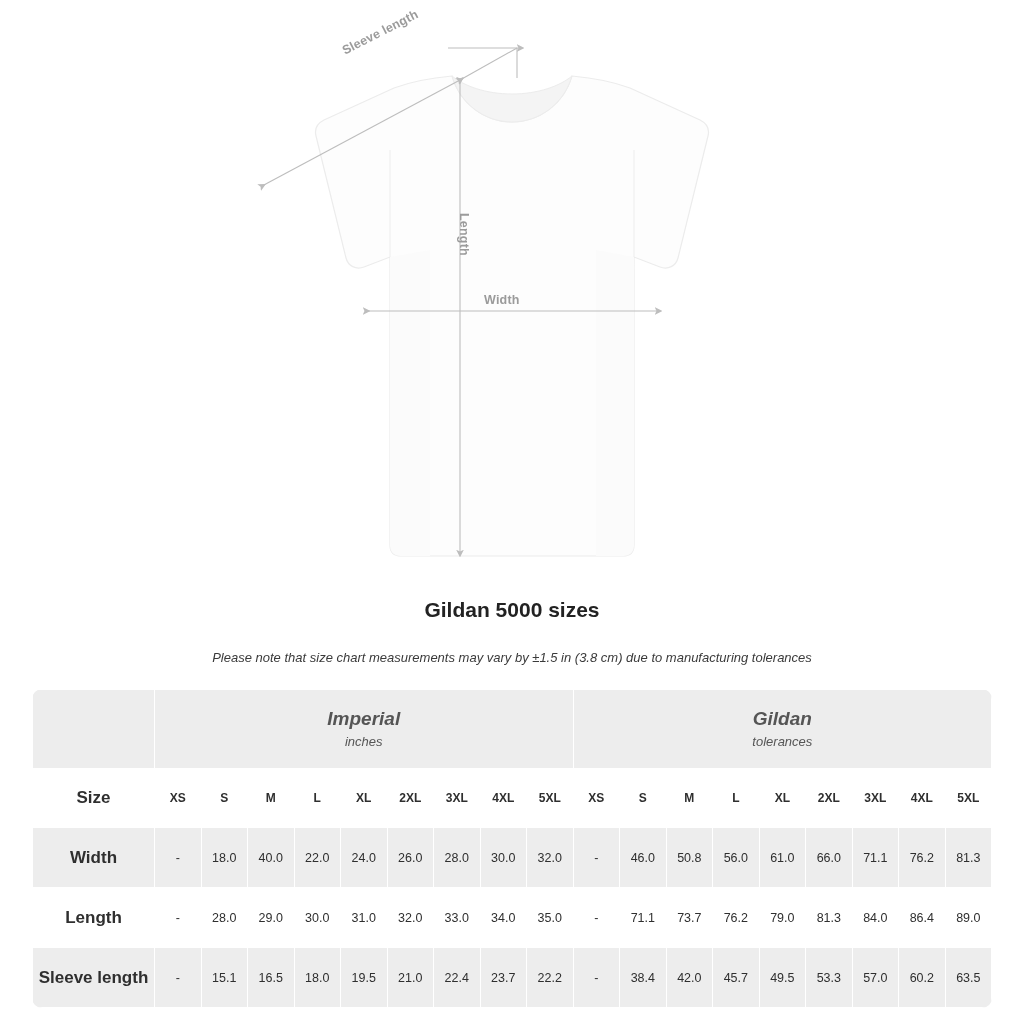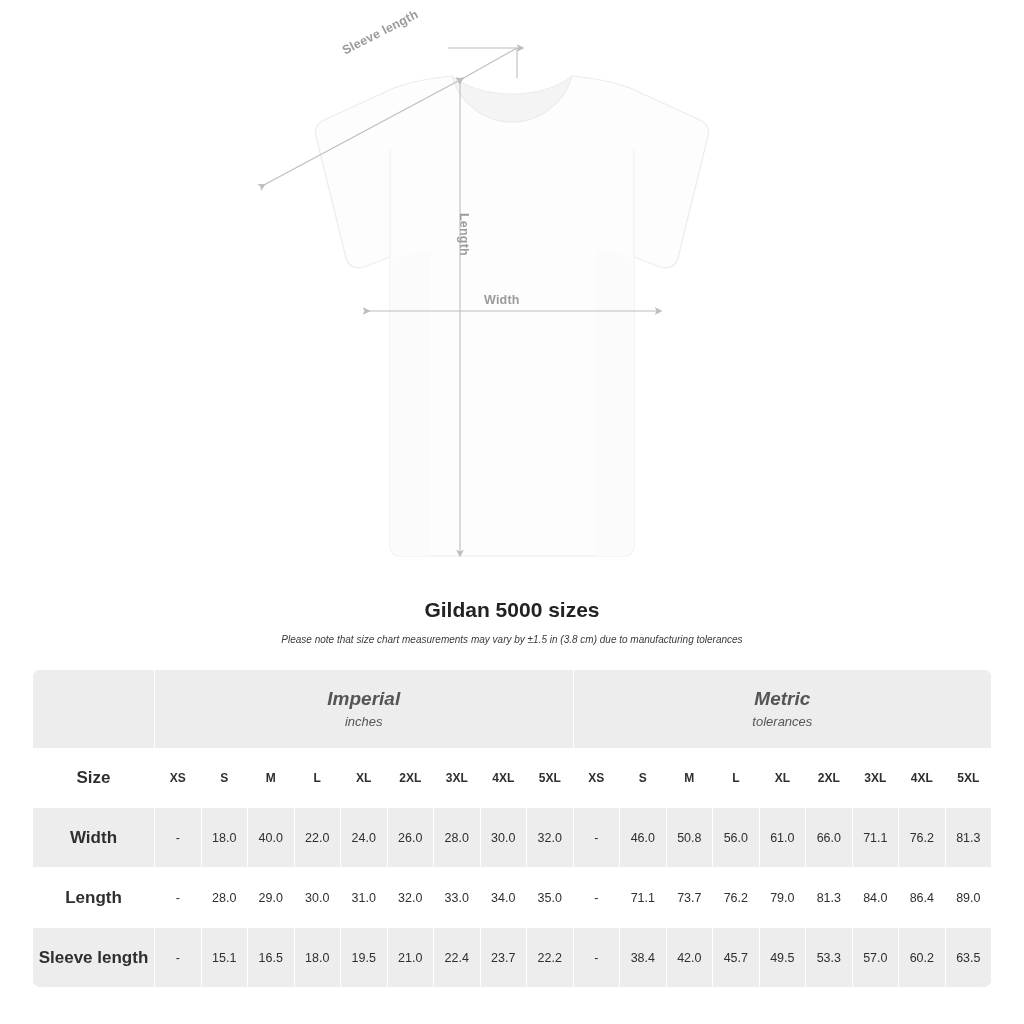--- a/index.html
+++ b/index.html
@@ -66,24 +66,24 @@
 
   
   .title-block {
     text-align: center;
     margin-top: 8px;
   }
   .chart-title {
     font-size: 21px;
     font-weight: bold;
     color: #222222;
-    margin: 0 0 12px 0;
+    margin: 0 0 28px 0;
   }
   .chart-note {
-    font-size: 10px;
+    font-size: 13px;
     font-style: italic;
     color: #3a3a3a;
     margin: 0;
   }
 
   
   .table-wrap {
     margin: 24px 32px 0 32px;
     border-radius: 10px;
     overflow: hidden;
@@ -252,21 +252,21 @@
       </colgroup>
       <tbody>
 
         <tr class="unit-row">
           <td></td>
           <td colspan="9">
             <div class="unit-name">Imperial</div>
             <div class="unit-sub">inches</div>
           </td>
           <td colspan="9">
-            <div class="unit-name">Metric</div>
+            <div class="unit-name">Gildan</div>
             <div class="unit-sub">tolerances</div>
           </td>
         </tr>
 
         <tr class="head-row">
           <td class="rowhead">Size</td>
           <td>XS</td>
           <td>S</td>
           <td>M</td>
           <td>L</td>

